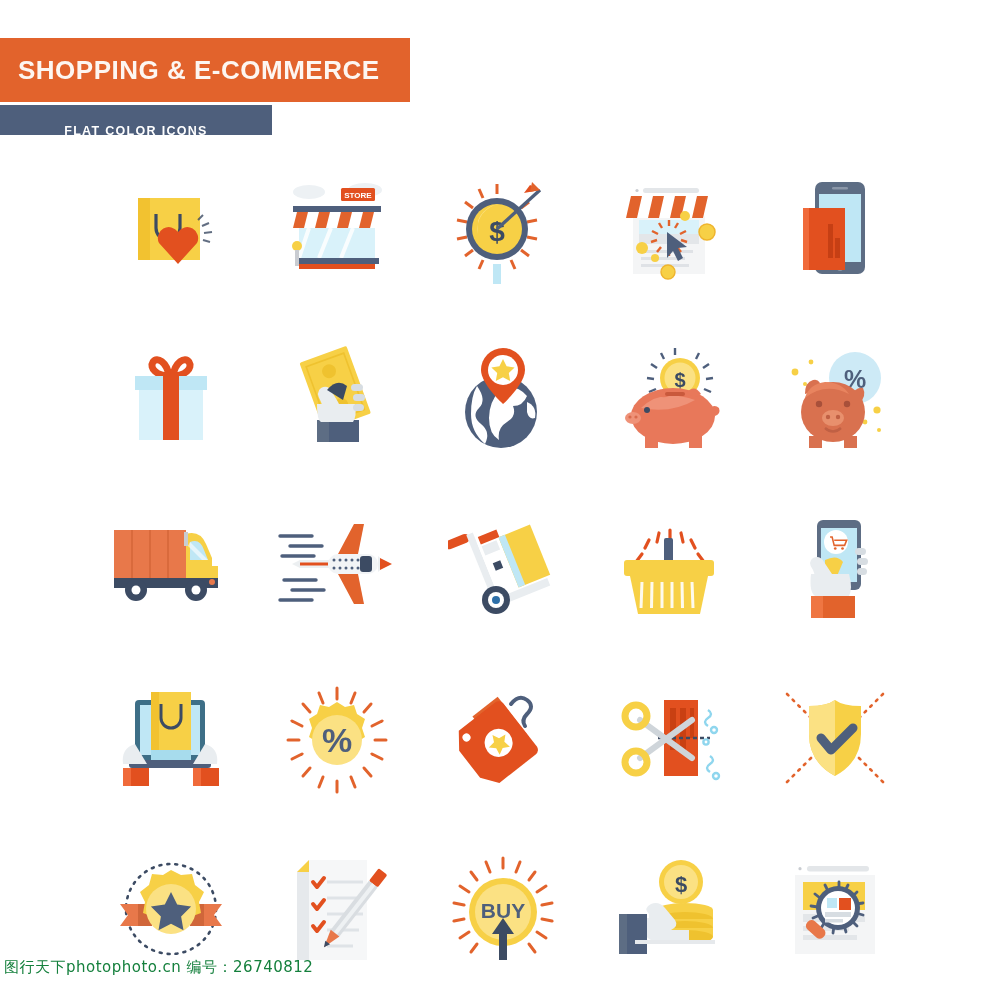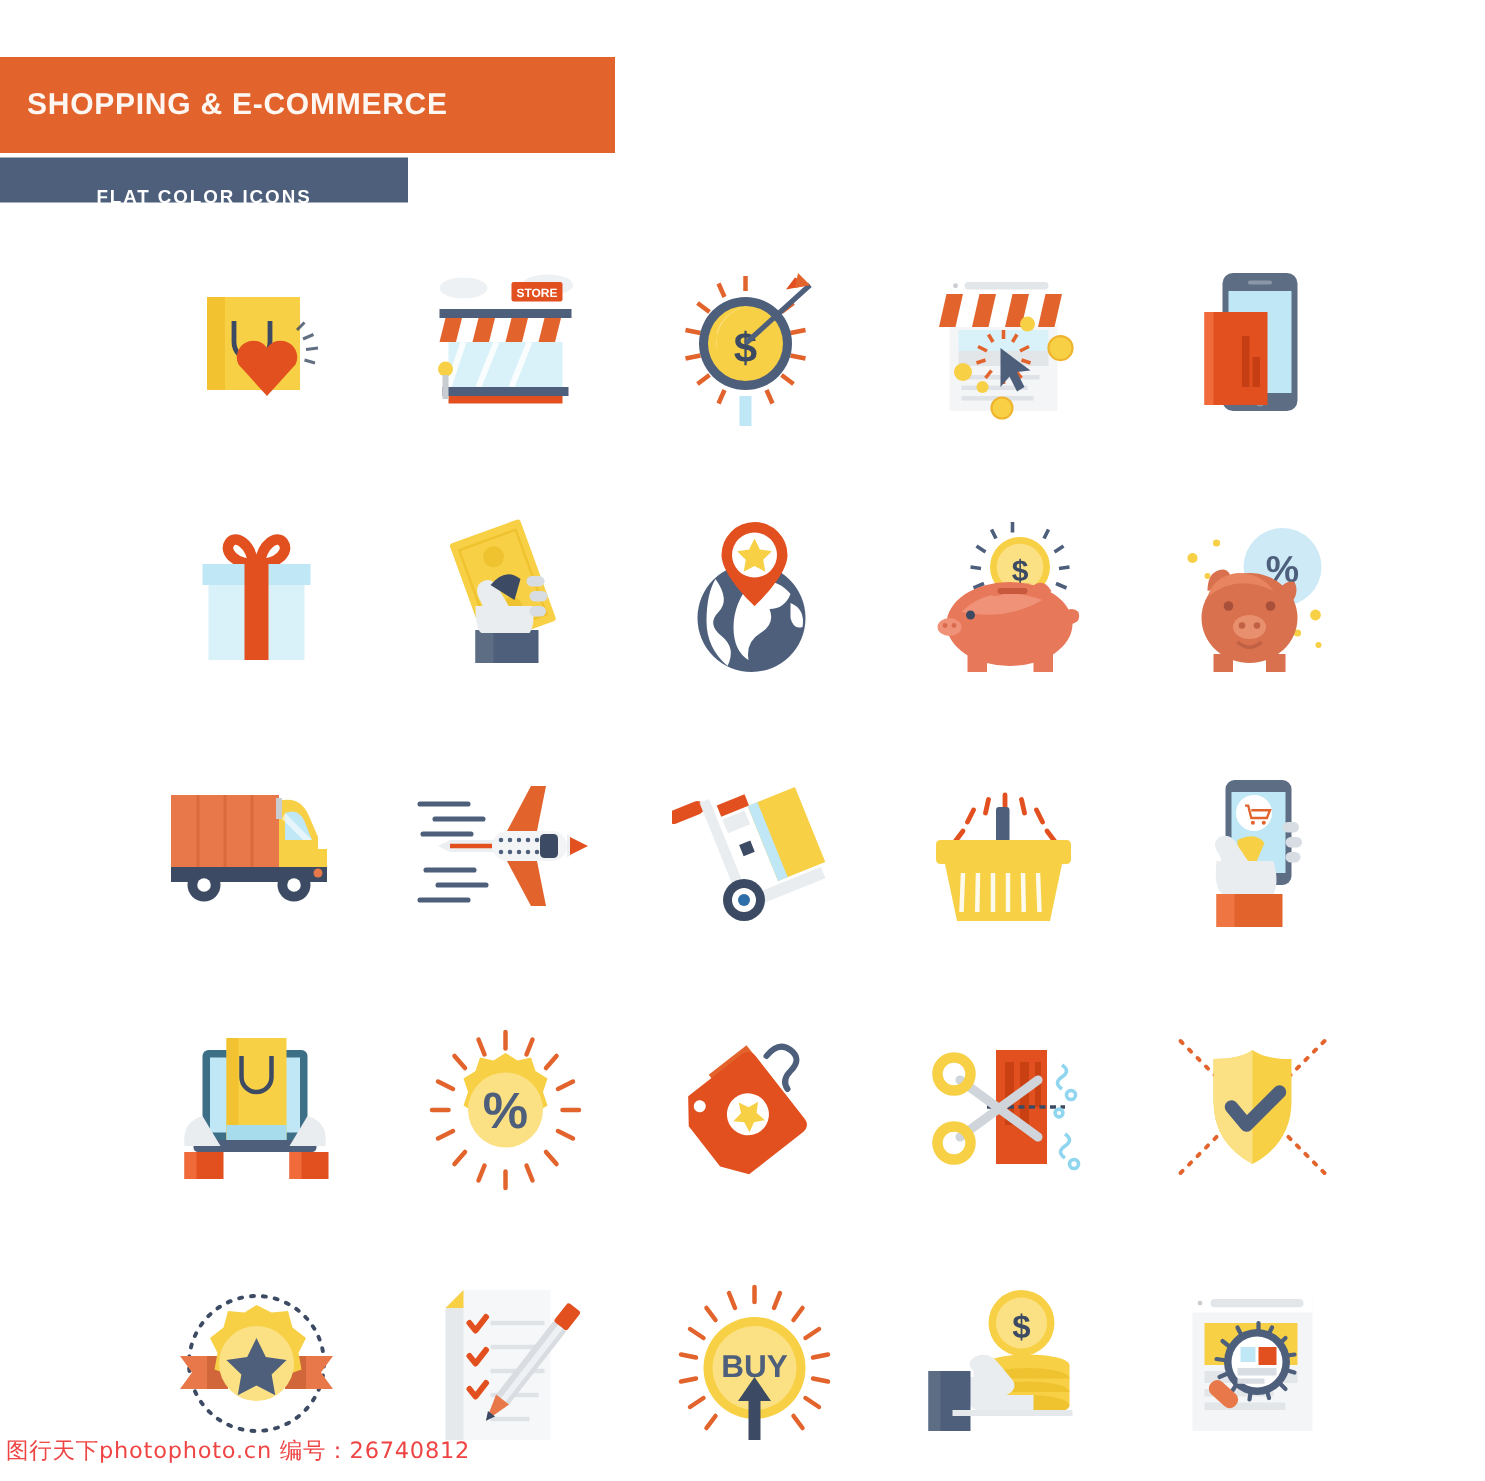--- a/index.html
+++ b/index.html
@@ -9,21 +9,21 @@
     overflow:hidden;position:relative;
   }
   
   .hdr-wrap{position:absolute;left:0;top:38px;}
   .hdr-title{
     width:410px;height:64px;background:#e2632c;
     display:flex;align-items:center;
     box-sizing:border-box;padding-left:18px;
   }
   .hdr-title span{
-    color:#fdf6f1;font-size:20px;font-weight:bold;letter-spacing:.5px;
+    color:#fdf6f1;font-size:26px;font-weight:bold;letter-spacing:.5px;
     font-family:"Liberation Sans","DejaVu Sans",sans-serif;
   }
   .hdr-sub{
     width:272px;height:30px;background:#4e5f7c;
     display:flex;align-items:center;justify-content:center;
     margin-top:3px;
   }
   .hdr-sub span{
     color:#ffffff;font-size:12.5px;font-weight:bold;letter-spacing:1.3px;margin-top:21px;
   }
@@ -36,21 +36,21 @@
     grid-template-rows:repeat(5,170px);
   }
   .cell{
     display:flex;align-items:flex-start;justify-content:center;
     position:relative;
   }
   .cell svg{display:block;}
   
   .wm{
     position:absolute;left:4px;top:958px;
-    font-size:15px;color:#ef4444;letter-spacing:.5px;
+    font-size:15px;color:#15803d;letter-spacing:.5px;
     font-family:"DejaVu Sans",sans-serif;white-space:nowrap;
   }
 </style>
 </head>
 <body>
 
 <div class="hdr-wrap">
   <div class="hdr-title">
     <span>SHOPPING &amp; E-COMMERCE</span>
   </div>

